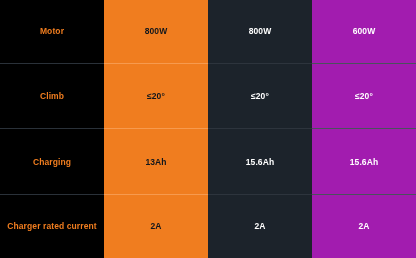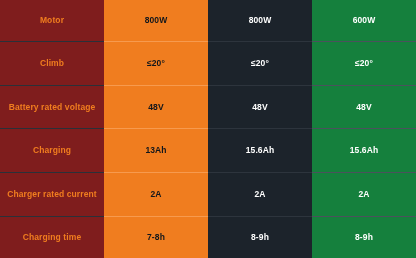--- a/index.html
+++ b/index.html
@@ -24,21 +24,21 @@
     letter-spacing:.1px;
   }
   
   col.c-label{width:104px;}
   col.c-a{width:104px;}
   col.c-b{width:104px;}
   col.c-c{width:104px;}
 
   
   .label-cell{
-    background:#7f1d1d;
+    background:#000000;
     color:#f07d1f;
     padding:0 6px;
     border-bottom:1px solid #2a3139;
   }
   tr:last-child .label-cell{border-bottom:none;}
 
   
   .col-a{
     background:#f07d1f;
     color:#11161c;
@@ -49,21 +49,21 @@
   
   .col-b{
     background:#1c232b;
     color:#ffffff;
     border-bottom:1px solid #2d343d;
   }
   tr:last-child .col-b{border-bottom:none;}
 
   
   .col-c{
-    background:#15803d;
+    background:#a21caf;
     color:#ffffff;
     border-bottom:1px solid #4a525c;
   }
   tr:last-child .col-c{border-bottom:none;}
 </style>
 </head>
 <body>
 
 <table class="spec-table">
   <colgroup>
@@ -79,37 +79,25 @@
       <td class="col-b">800W</td>
       <td class="col-c">600W</td>
     </tr>
     <tr>
       <td class="label-cell">Climb</td>
       <td class="col-a">≤20°</td>
       <td class="col-b">≤20°</td>
       <td class="col-c">≤20°</td>
     </tr>
     <tr>
-      <td class="label-cell">Battery rated voltage</td>
-      <td class="col-a">48V</td>
-      <td class="col-b">48V</td>
-      <td class="col-c">48V</td>
-    </tr>
-    <tr>
       <td class="label-cell">Charging</td>
       <td class="col-a">13Ah</td>
       <td class="col-b">15.6Ah</td>
       <td class="col-c">15.6Ah</td>
     </tr>
     <tr>
       <td class="label-cell">Charger rated current</td>
       <td class="col-a">2A</td>
       <td class="col-b">2A</td>
       <td class="col-c">2A</td>
     </tr>
-    <tr>
-      <td class="label-cell">Charging time</td>
-      <td class="col-a">7-8h</td>
-      <td class="col-b">8-9h</td>
-      <td class="col-c">8-9h</td>
-    </tr>
   </tbody>
 </table>
 
 </body></html>

